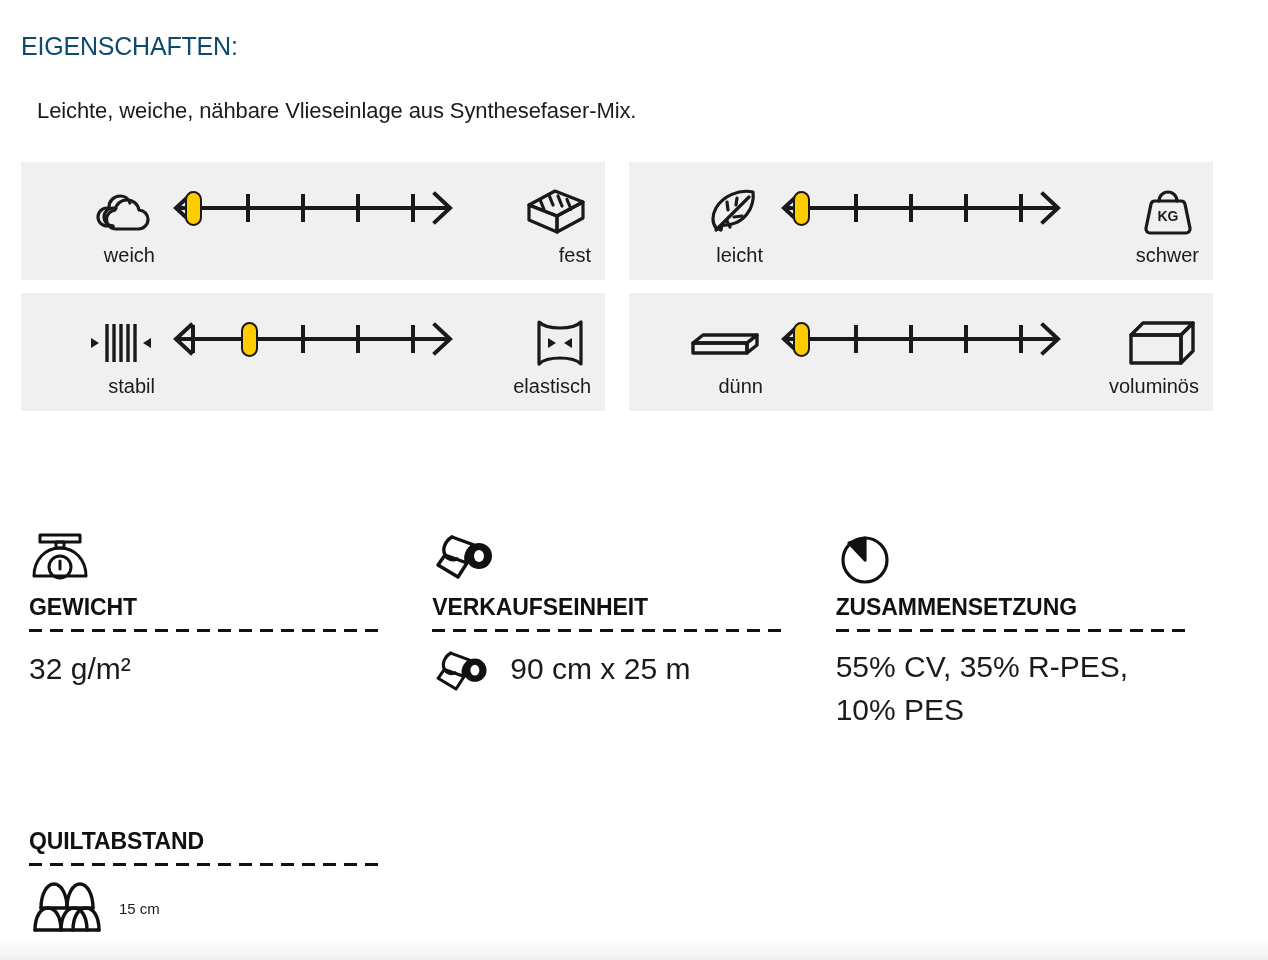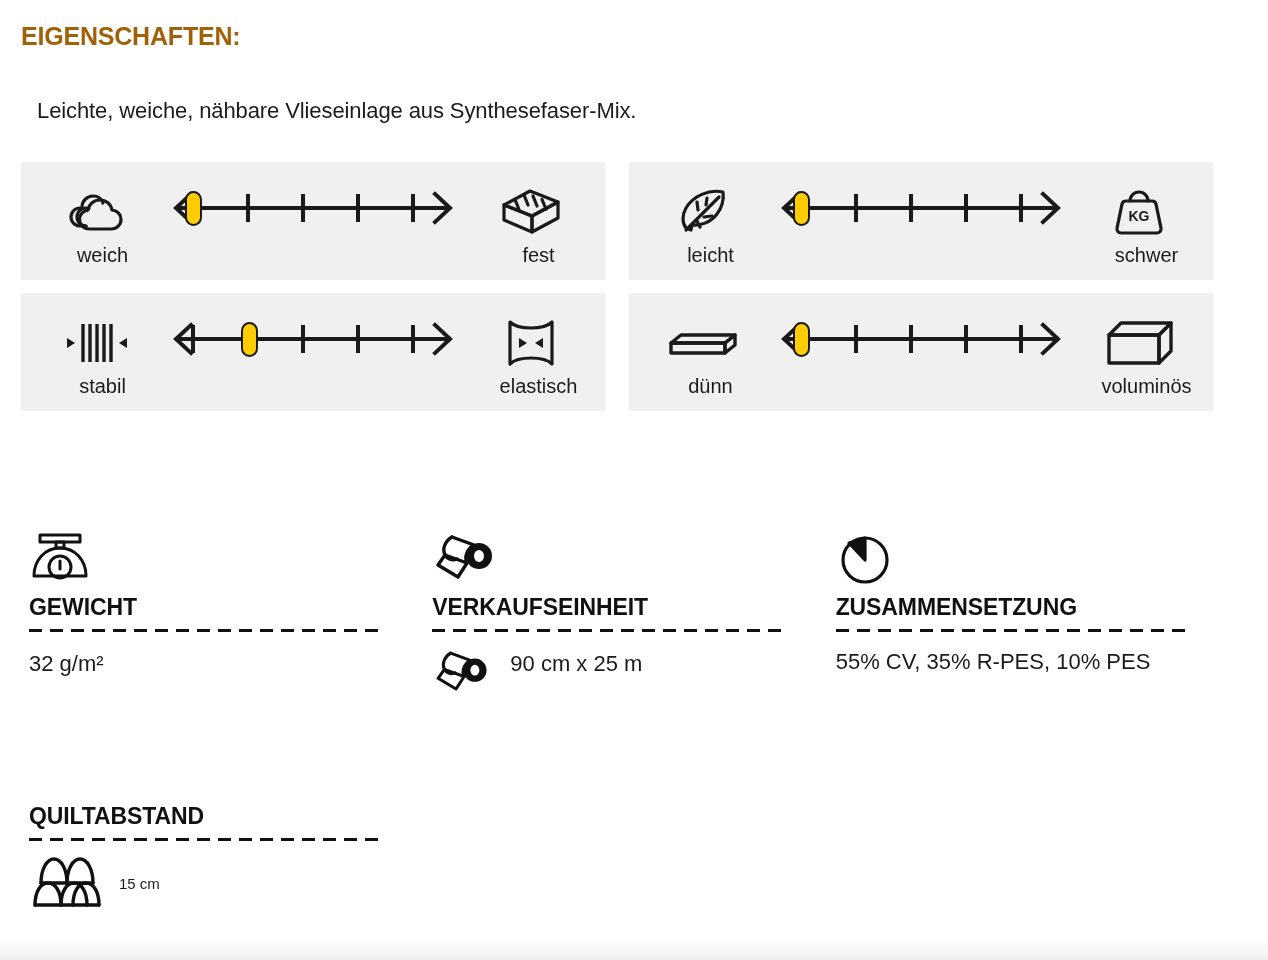--- a/index.html
+++ b/index.html
@@ -26,25 +26,25 @@
     bottom: 0;
     width: 1268px;
     height: 22px;
     background: linear-gradient(to bottom, #ffffff 0%, #f4f4f4 75%, #eeeeee 100%);
   }
 
   
   .section-title {
     position: absolute;
     left: 21px;
-    top: 22px;
+    top: 32px;
     font-size: 25px;
-    font-weight: 700;
+    font-weight: 400;
     letter-spacing: -0.2px;
-    color: #a16207;
+    color: #0c4a6e;
   }
 
   .intro-text {
     position: absolute;
     left: 37px;
     top: 98px;
     font-size: 22px;
     font-weight: 400;
     color: #1b1b1b;
     letter-spacing: -0.1px;
@@ -72,21 +72,21 @@
     align-items: center;
     justify-content: space-between;
     padding: 0 14px;
     position: relative;
   }
 
   .panel-end {
     width: 120px;
     display: flex;
     flex-direction: column;
-    align-items: center;
+    align-items: flex-end;
     justify-content: flex-start;
     padding-top: 8px;
   }
 
   .panel-end .glyph {
     height: 56px;
     display: flex;
     align-items: center;
     justify-content: center;
   }
@@ -168,21 +168,21 @@
       to right,
       #111111 0px,
       #111111 13px,
       rgba(0,0,0,0) 13px,
       rgba(0,0,0,0) 21px
     );
   }
 
   .info-value {
     margin-top: 14px;
-    font-size: 22px;
+    font-size: 30px;
     font-weight: 400;
     color: #1b1b1b;
     line-height: 1.42;
     display: flex;
     align-items: flex-start;
     gap: 12px;
   }
 
   .info-value .vtext { padding-top: 2px; }
 

